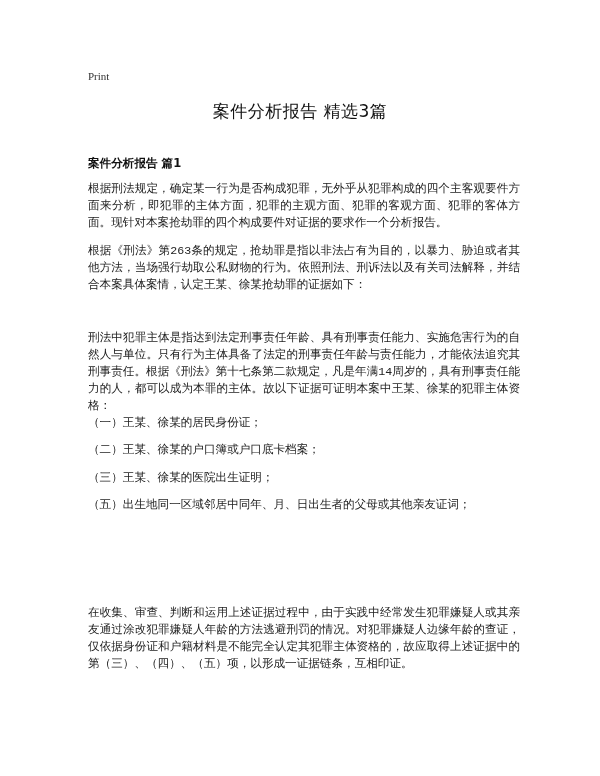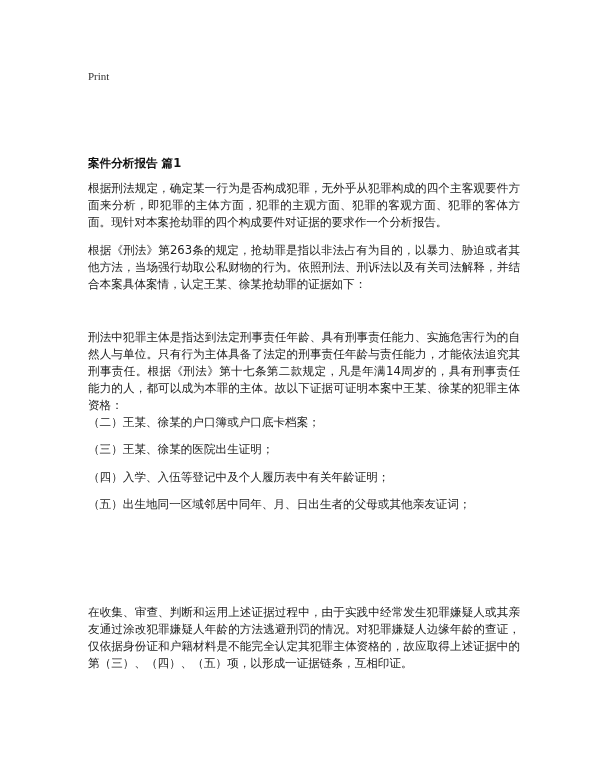--- a/index.html
+++ b/index.html
@@ -23,31 +23,32 @@
   .heading { font-weight: bold; color: #111; }
   .h1 { top: 155px; }
   .p1 { top: 180px; }
   .p2 { top: 242px; }
   .h2 { top: 302px; }
   .p3 { top: 329px; }
   .list { top: 414px; }
   .list-item { height: 27.4px; line-height: 17px; }
   .p4 { top: 604px; }
   .p5 { top: 653px; }
-  .justify { text-align: justify; }
+  .justify { text-align: justify; font-family: Liberation Mono, monospace; }
 </style>
 </head>
 <body>
 
 <div class="page">
   <div class="print-label">Print</div>
+  <div class="doc-title">案件分析报告 精选3篇</div>
   <div class="block heading h1">案件分析报告 篇1</div>
   <div class="block justify p1">根据刑法规定，确定某一行为是否构成犯罪，无外乎从犯罪构成的四个主客观要件方面来分析，即犯罪的主体方面，犯罪的主观方面、犯罪的客观方面、犯罪的客体方面。现针对本案抢劫罪的四个构成要件对证据的要求作一个分析报告。</div>
   <div class="block justify p2">根据《刑法》第263条的规定，抢劫罪是指以非法占有为目的，以暴力、胁迫或者其他方法，当场强行劫取公私财物的行为。依照刑法、刑诉法以及有关司法解释，并结合本案具体案情，认定王某、徐某抢劫罪的证据如下：</div>
   <div class="block justify p3">刑法中犯罪主体是指达到法定刑事责任年龄、具有刑事责任能力、实施危害行为的自然人与单位。只有行为主体具备了法定的刑事责任年龄与责任能力，才能依法追究其刑事责任。根据《刑法》第十七条第二款规定，凡是年满14周岁的，具有刑事责任能力的人，都可以成为本罪的主体。故以下证据可证明本案中王某、徐某的犯罪主体资格：</div>
   <div class="block list">
+    <div class="list-item">（一）王某、徐某的居民身份证；</div>
     <div class="list-item">（二）王某、徐某的户口簿或户口底卡档案；</div>
     <div class="list-item">（三）王某、徐某的医院出生证明；</div>
-    <div class="list-item">（四）入学、入伍等登记中及个人履历表中有关年龄证明；</div>
     <div class="list-item">（五）出生地同一区域邻居中同年、月、日出生者的父母或其他亲友证词；</div>
   </div>
   <div class="block justify p4">在收集、审查、判断和运用上述证据过程中，由于实践中经常发生犯罪嫌疑人或其亲友通过涂改犯罪嫌疑人年龄的方法逃避刑罚的情况。对犯罪嫌疑人边缘年龄的查证，仅依据身份证和户籍材料是不能完全认定其犯罪主体资格的，故应取得上述证据中的第（三）、（四）、（五）项，以形成一证据链条，互相印证。</div>
 </div>
 
 </body></html>

